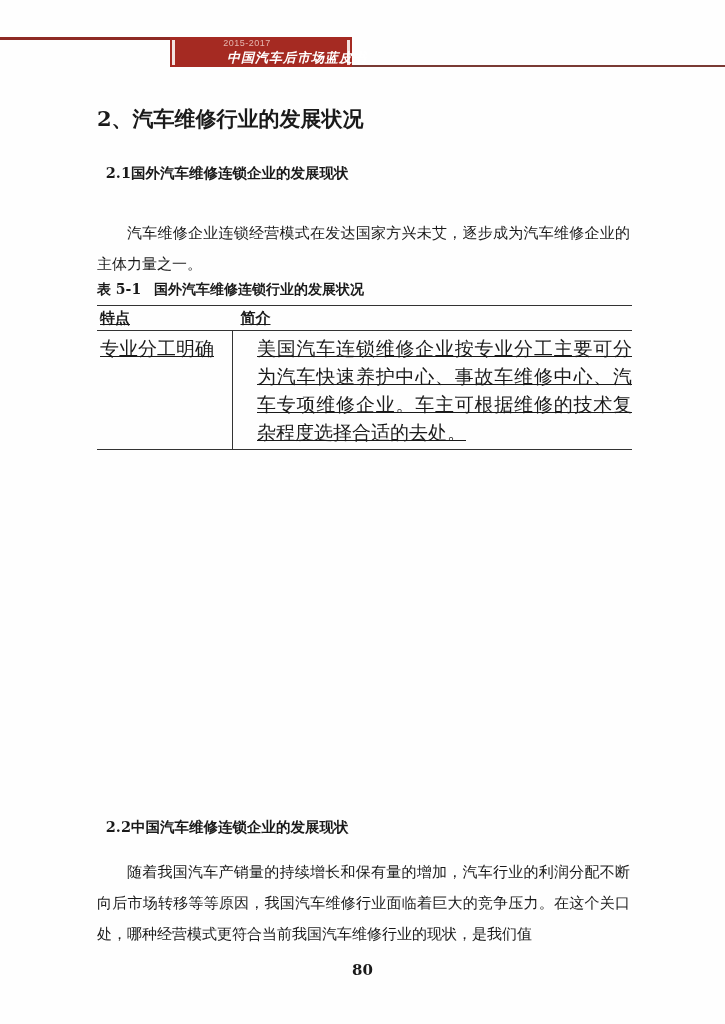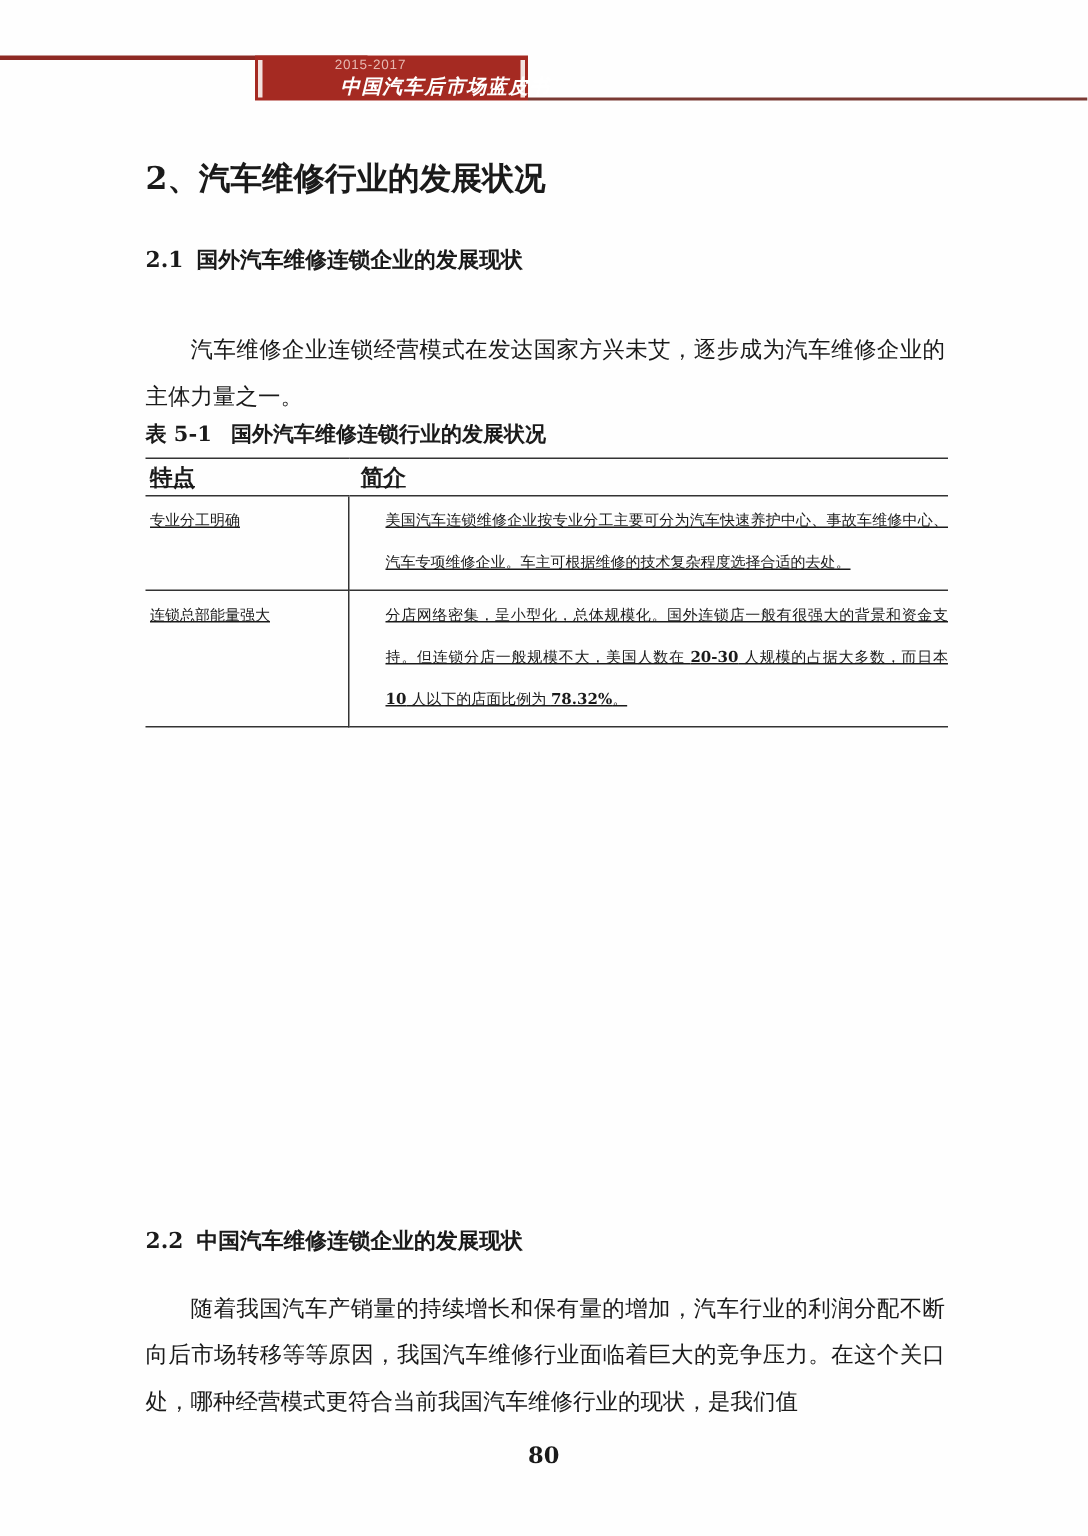--- a/index.html
+++ b/index.html
@@ -11,30 +11,30 @@
   .hdr-tick-r { position:absolute; left:347px; top:40px; width:3px; height:25px; background:#f3e3e0; }
   .hdr-line-bot { position:absolute; left:352px; top:65px; width:373px; height:2px; background:#7a3a34; }
   .hdr-years { position:absolute; left:156px; top:38px; width:182px; text-align:center;
                font-family:"Liberation Sans",sans-serif; font-size:9px; color:#e6b7b0; letter-spacing:0.5px; }
   .hdr-title { position:absolute; left:170px; top:49px; width:182px; text-align:center;
                font-family:"Liberation Sans",sans-serif; font-size:13px; font-weight:bold; font-style:italic;
                color:#fff; letter-spacing:1px;margin-left:36px; }
 
   .h1 { position:absolute; left:97px; top:105px; font-size:21px; font-weight:bold; }
   .h2 { position:absolute; left:97px; font-size:14.5px; font-weight:bold; }
-  .h2 .num { display:inline-block; width:34px; }
+  .h2 .num { display:inline-block; width:34px;text-align:right; }
   .para { position:absolute; left:97px; width:533px; font-size:15px; line-height:31px; text-indent:30px;
           text-align:justify; }
   .caption { position:absolute; left:97px; top:281px; font-size:14px; font-weight:bold; }
   .caption .num { display:inline-block; width:57px; }
 
   table.t { position:absolute; left:97px; top:305px; width:535px; border-collapse:collapse;text-decoration:underline; }
   table.t th { text-align:left; font-size:15px; font-weight:bold; height:24px; padding:0 0 0 3px;
                border-top:1.5px solid #333; border-bottom:1.5px solid #333; }
-  table.t td { font-size:10px; line-height:28px; vertical-align:top; padding:3px 0 3px 3px;
+  table.t td { font-size:19px; line-height:28px; vertical-align:top; padding:3px 0 3px 3px;
                border-bottom:1.2px solid #333; }
   table.t td.c1 { width:132px; border-right:1px solid #333; }
   table.t td.c2 { padding-left:24px; padding-right:0; text-align:justify; }
   table.t tr.last td { border-bottom:1.5px solid #333; }
   b.num { font-weight:bold; }
 
   .pageno { position:absolute; left:0; width:725px; top:961px; text-align:center; font-size:15px; font-weight:bold; }
 </style>
 </head>
 <body>
@@ -65,24 +65,20 @@
     <tr>
       <th>特点</th>
       <th style="padding-left:8px;">简介</th>
     </tr>
   </thead>
   <tbody>
     <tr>
       <td class="c1">专业分工明确</td>
       <td class="c2">美国汽车连锁维修企业按专业分工主要可分为汽车快速养护中心、事故车维修中心、汽车专项维修企业。车主可根据维修的技术复杂程度选择合适的去处。</td>
     </tr>
-    <tr>
-      <td class="c1">连锁总部能量强大</td>
-      <td class="c2"><span>分店网络密集，呈小型化，总体规模化。国外连锁店一般有很强大的背景和资金支持。但连锁分店一般规模不大，美国人数在 </span><b class="num">20-30</b><span> 人规模的占据大多数，而日本 </span><b class="num">10</b><span> 人以下的店面比例为 </span><b class="num">78.32%</b><span>。</span></td>
-    </tr>
   </tbody>
 </table>
 
 <div class="h2" style="top:818px;">
   <span class="num">2.2</span><span>中国汽车维修连锁企业的发展现状</span>
 </div>
 <div class="para" style="top:857px;">随着我国汽车产销量的持续增长和保有量的增加，汽车行业的利润分配不断向后市场转移等等原因，我国汽车维修行业面临着巨大的竞争压力。在这个关口处，哪种经营模式更符合当前我国汽车维修行业的现状，是我们值</div>
 
 <div class="pageno">80</div>
 

